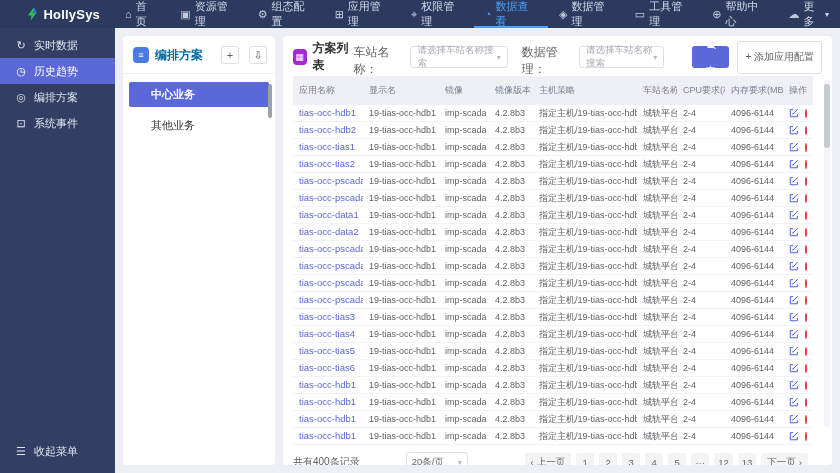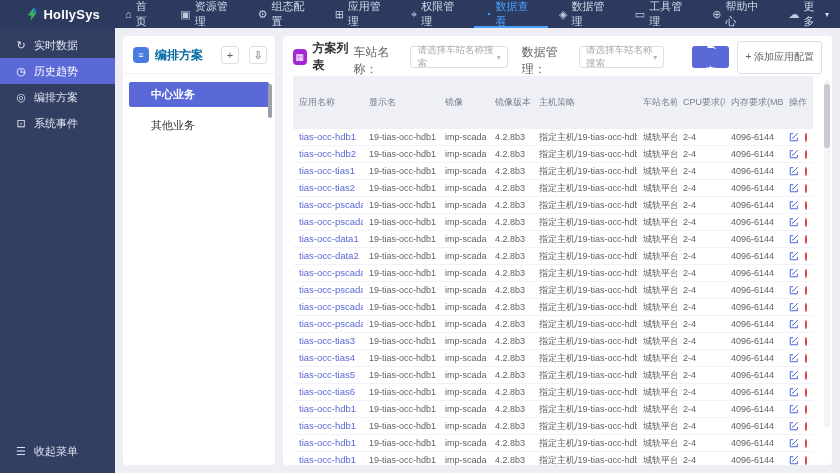--- a/index.html
+++ b/index.html
@@ -66,21 +66,21 @@
                  padding:0 10px; margin-left:28px; display:flex; align-items:center; gap:16px; cursor:pointer;
                  font-family:inherit;flex-direction:column; }
   .search-glyph { width:7px; height:7px; border:1px solid #fff; border-radius:50%; position:relative; display:inline-block; }
   .search-glyph::after { content:""; position:absolute; width:4px; height:1px; background:#fff;
                          transform:rotate(45deg); right:-3px; bottom:-1px; }
   .btn-outline { height:33px; background:#fff; border:1px solid #dcdfe6; border-radius:3px; font-size:10px;
                  color:#606266; padding:0 7px; margin-left:8px; cursor:pointer; font-family:inherit; white-space:nowrap; }
 
   
   table { width:520px; border-collapse:collapse; table-layout:fixed; margin-top:6px; }
-  th { background:#eef0f6; color:#7a8092; font-weight:normal; text-align:left; padding:20px 6px; font-size:9px;
+  th { background:#eef0f6; color:#7a8092; font-weight:normal; text-align:left; padding:8px 6px; font-size:9px;
        white-space:nowrap; overflow:hidden; }
   td { padding:1px 6px; border-bottom:1px solid #f2f3f8; color:#606266; white-space:nowrap; overflow:hidden;
        font-size:9px; line-height:13px; height:16px; }
   .app-link { color:#5968d6; cursor:pointer; font-size:9.5px; }
   .op-icons { display:flex; align-items:center; gap:6px; }
   .icon-edit { cursor:pointer; display:flex; }
   .icon-stop { width:9px; height:9px; background:#e03e3e; border-radius:50%; position:relative; cursor:pointer; display:inline-block; }
   .icon-stop::after { content:""; position:absolute; left:2px; right:2px; top:4px; height:1.5px; background:#fff; border-radius:1px; }
 
   

